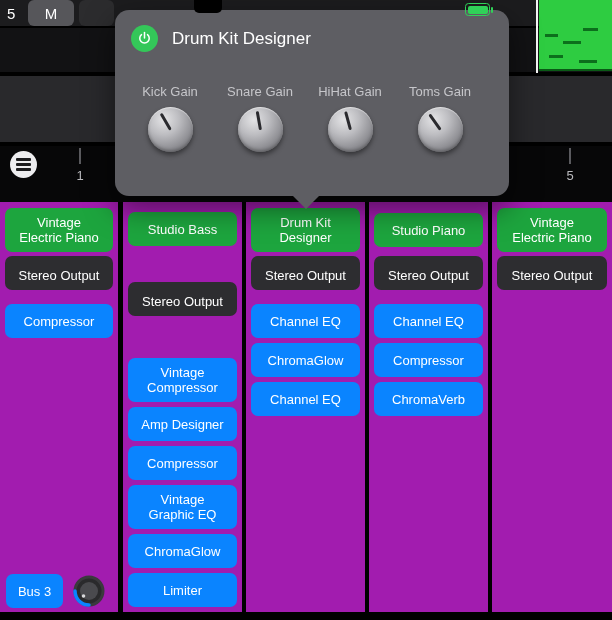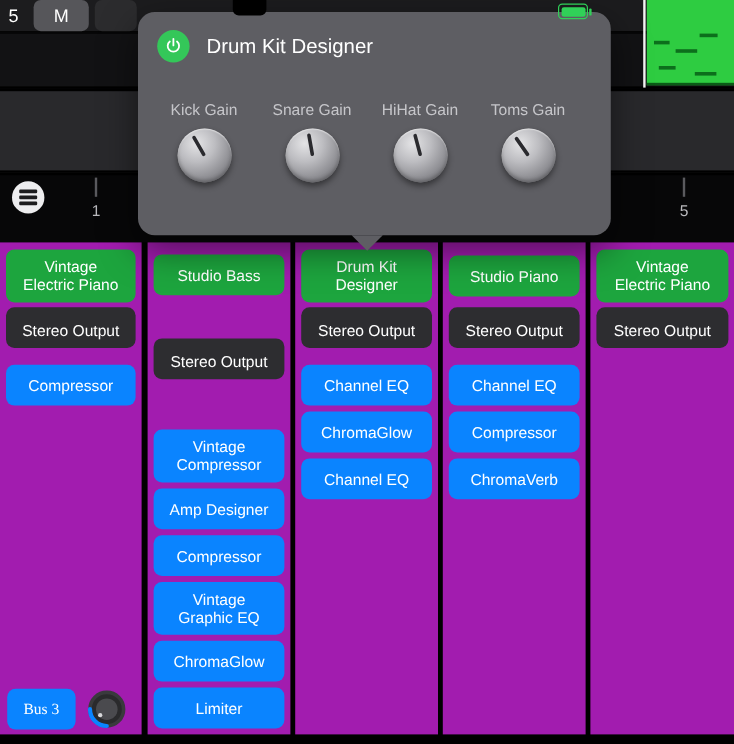--- a/index.html
+++ b/index.html
@@ -61,21 +61,21 @@
   .src-slot{width:100%;height:46px;display:flex;align-items:center;justify-content:center;}
   .btn{width:100%;min-height:34px;border-radius:7px;color:#fff;font-size:13px;line-height:15px;display:flex;align-items:center;justify-content:center;padding:7px 3px;cursor:default;}
   .btn span{display:block;width:100%;text-align:center;text-wrap:balance;}
   .btn.green{background:#1da53e;}
   .btn.grey{background:#2d2d30;}
   .btn.blue{background:#0a84ff;}
   .out{margin-top:3px;align-items:flex-end;}
   .plugins{margin-top:14px;width:100%;display:flex;flex-direction:column;gap:5px;}
 
   
-  .bus-btn{position:absolute;left:6px;top:574px;width:57px;height:34px;background:#0a84ff;border-radius:7px;color:#fff;font-size:13px;display:flex;align-items:center;justify-content:center;z-index:15;font-family:Liberation Serif, serif;}
+  .bus-btn{position:absolute;left:6px;top:574px;width:57px;height:34px;background:#0a84ff;border-radius:7px;color:#fff;font-size:13px;display:flex;align-items:center;justify-content:center;z-index:15;}
   .bus-knob{position:absolute;left:72px;top:574px;width:34px;height:34px;z-index:15;}
 </style>
 </head>
 <body>
 
 <div id="app">
 
   <div class="row1"></div>
   <div class="row2"></div>
   <div class="row3"></div>

